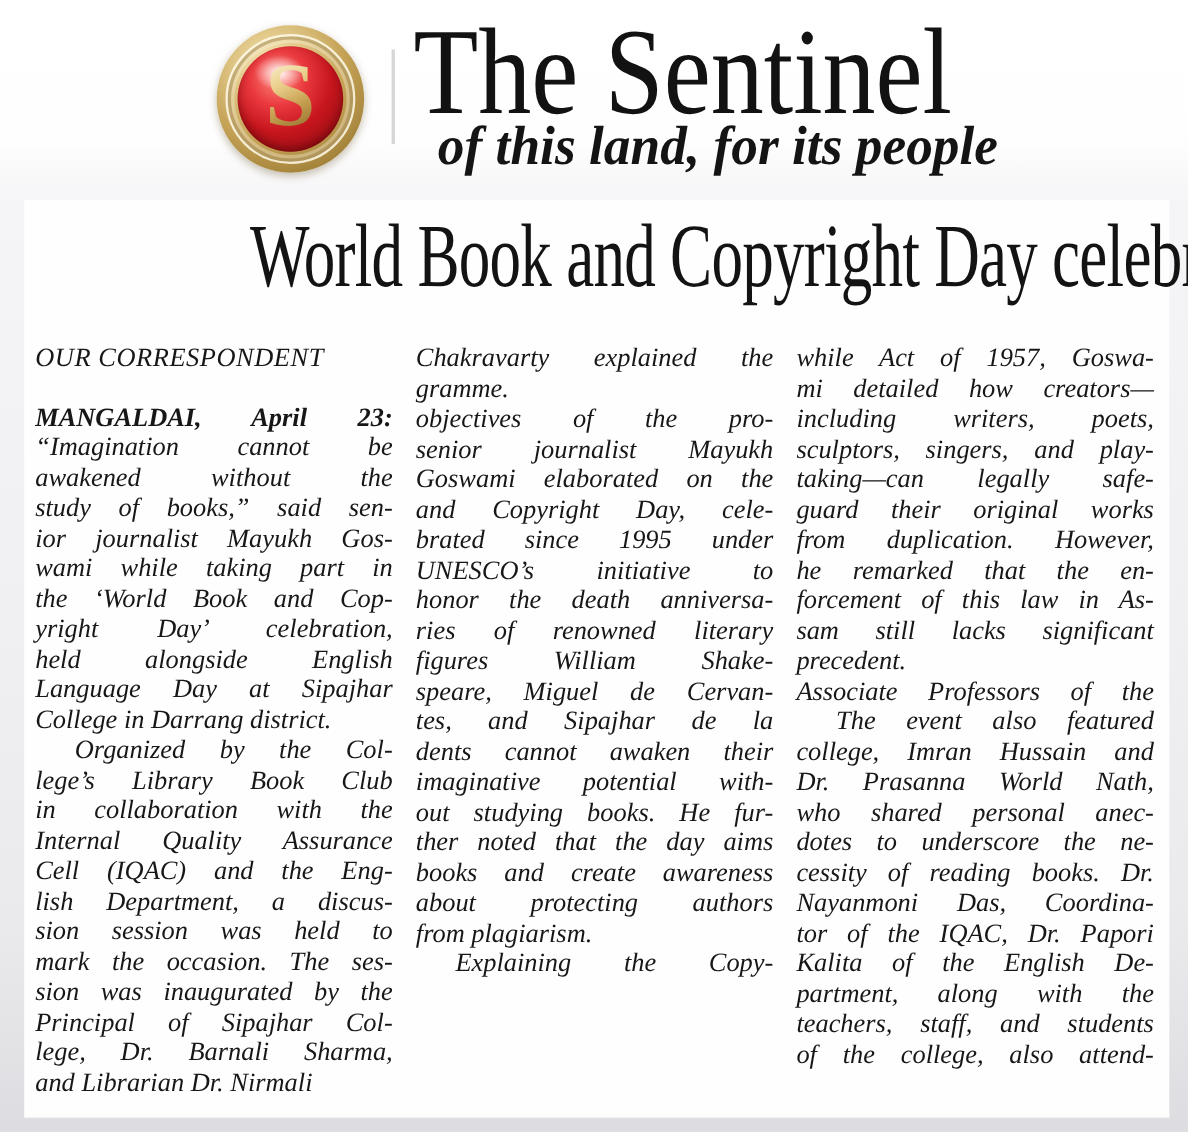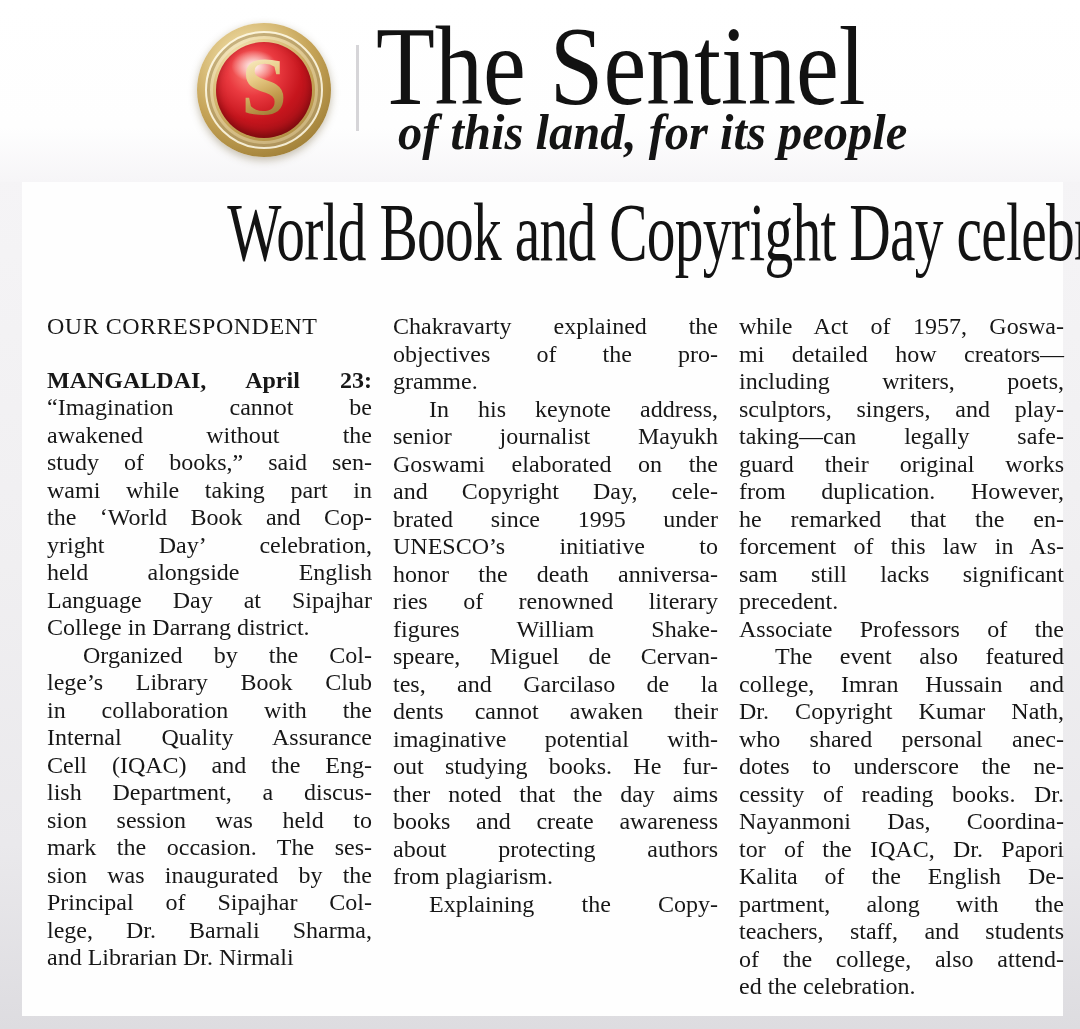--- a/index.html
+++ b/index.html
@@ -40,21 +40,21 @@
     font-size:50px; font-weight:bold; font-style:italic; color:#141414;
     transform:scaleX(0.97); transform-origin:left center; letter-spacing:0px; }
 
   
   .card { position:absolute; left:22px; top:182px; width:1041px; height:834px; background:#fefefe; }
 
   .headline-wrap { position:absolute; left:0; top:6px; width:100%; text-align:center; white-space:nowrap; }
   .headline { display:inline-block; font-size:82px; line-height:1.1; color:#131313;
     transform:scaleX(0.70); transform-origin:center; letter-spacing:-1px; }
 
-  .cols { position:absolute; left:25px; top:131px; width:1018px; display:flex; gap:21px; }
+  .cols { position:absolute; left:10px; top:131px; width:1018px; display:flex; gap:21px;font-style:italic; }
   .col { width:325px; font-size:24px; line-height:27.5px; color:#171717; }
 
   .tl { text-align:justify; text-align-last:justify; }
   .tl.end { text-align-last:left; }
   .tl.ind { text-indent:36px; }
   .tl.bold { font-weight:bold; }
   .tl.head { text-align-last:left; margin-bottom:26px; letter-spacing:0.5px; }
 </style>
 </head>
 <body>
@@ -75,20 +75,21 @@
   <div class="headline-wrap">
     <span class="headline">World Book and Copyright Day celebrated</span>
   </div>
   <div class="cols">
     <div class="col">
         <div class="tl head">OUR CORRESPONDENT</div>
         <div class="tl bold">MANGALDAI, April 23:</div>
         <div class="tl">“Imagination cannot be</div>
         <div class="tl">awakened without the</div>
         <div class="tl">study of books,” said sen-</div>
+        <div class="tl">ior journalist Mayukh Gos-</div>
         <div class="tl">wami while taking part in</div>
         <div class="tl">the ‘World Book and Cop-</div>
         <div class="tl">yright Day’ celebration,</div>
         <div class="tl">held alongside English</div>
         <div class="tl">Language Day at Sipajhar</div>
         <div class="tl end">College in Darrang district.</div>
         <div class="tl ind">Organized by the Col-</div>
         <div class="tl">lege’s Library Book Club</div>
         <div class="tl">in collaboration with the</div>
         <div class="tl">Internal Quality Assurance</div>
@@ -96,33 +97,32 @@
         <div class="tl">lish Department, a discus-</div>
         <div class="tl">sion session was held to</div>
         <div class="tl">mark the occasion. The ses-</div>
         <div class="tl">sion was inaugurated by the</div>
         <div class="tl">Principal of Sipajhar Col-</div>
         <div class="tl">lege, Dr. Barnali Sharma,</div>
         <div class="tl end">and Librarian Dr. Nirmali</div>
       </div>
     <div class="col">
         <div class="tl">Chakravarty explained the</div>
+        <div class="tl end">gramme.</div>
         <div class="tl">objectives of the pro-</div>
-        <div class="tl end">gramme.</div>
-        <div class="tl ind">In his keynote address,</div>
         <div class="tl">senior journalist Mayukh</div>
         <div class="tl">Goswami elaborated on the</div>
         <div class="tl">and Copyright Day, cele-</div>
         <div class="tl">brated since 1995 under</div>
         <div class="tl">UNESCO’s initiative to</div>
         <div class="tl">honor the death anniversa-</div>
         <div class="tl">ries of renowned literary</div>
         <div class="tl">figures William Shake-</div>
         <div class="tl">speare, Miguel de Cervan-</div>
-        <div class="tl">tes, and Garcilaso de la</div>
+        <div class="tl">tes, and Sipajhar de la</div>
         <div class="tl">dents cannot awaken their</div>
         <div class="tl">imaginative potential with-</div>
         <div class="tl">out studying books. He fur-</div>
         <div class="tl">ther noted that the day aims</div>
         <div class="tl">books and create awareness</div>
         <div class="tl">about protecting authors</div>
         <div class="tl end">from plagiarism.</div>
         <div class="tl ind">Explaining the Copy-</div>
       </div>
     <div class="col">
@@ -133,26 +133,25 @@
         <div class="tl">taking—can legally safe-</div>
         <div class="tl">guard their original works</div>
         <div class="tl">from duplication. However,</div>
         <div class="tl">he remarked that the en-</div>
         <div class="tl">forcement of this law in As-</div>
         <div class="tl">sam still lacks significant</div>
         <div class="tl end">precedent.</div>
         <div class="tl">Associate Professors of the</div>
         <div class="tl ind">The event also featured</div>
         <div class="tl">college, Imran Hussain and</div>
-        <div class="tl">Dr. Copyright Kumar Nath,</div>
+        <div class="tl">Dr. Prasanna World Nath,</div>
         <div class="tl">who shared personal anec-</div>
         <div class="tl">dotes to underscore the ne-</div>
         <div class="tl">cessity of reading books. Dr.</div>
         <div class="tl">Nayanmoni Das, Coordina-</div>
         <div class="tl">tor of the IQAC, Dr. Papori</div>
         <div class="tl">Kalita of the English De-</div>
         <div class="tl">partment, along with the</div>
         <div class="tl">teachers, staff, and students</div>
         <div class="tl">of the college, also attend-</div>
-        <div class="tl end">ed the celebration.</div>
       </div>
   </div>
 </div>
 
 </body></html>

